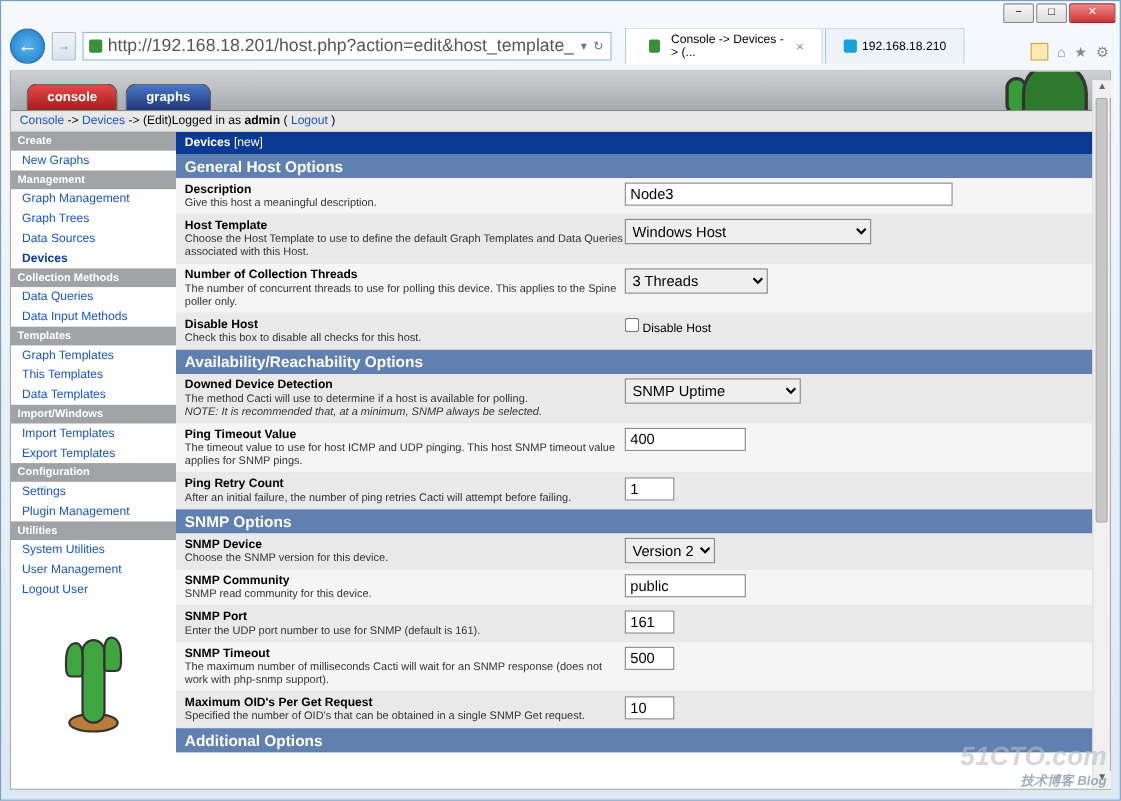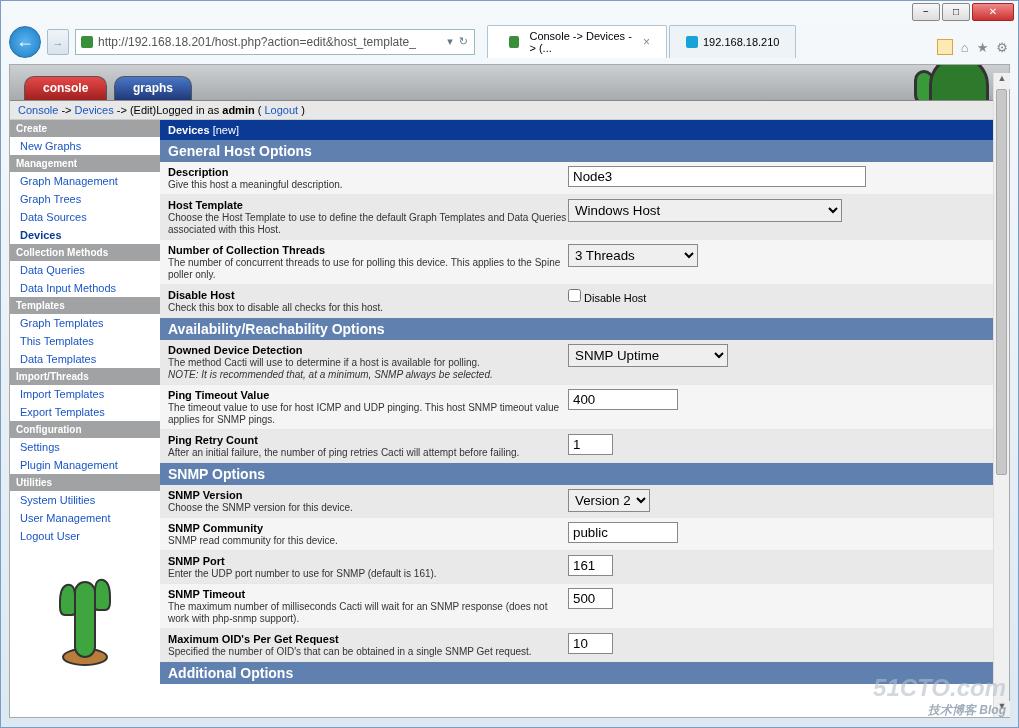--- a/index.html
+++ b/index.html
@@ -9,21 +9,21 @@
     .browser-chrome { background: linear-gradient(#f5f9fc, #dce8f2); border: 1px solid #7a9ec2; height: 728px; width: 1019px; position: relative; }
     .window-controls { position: absolute; top: 2px; right: 4px; display: flex; gap: 2px; z-index: 100; }
     .win-btn { width: 28px; height: 18px; border: 1px solid #888; background: linear-gradient(#f8f8f8,#ddd); border-radius: 2px; font-size: 10px; text-align: center; line-height: 15px; }
     .win-close { background: linear-gradient(#e88,#c33); color: white; border-color: #a22; width: 42px; }
     
     .addr-bar { display: flex; align-items: center; gap: 6px; padding: 6px 8px 4px 8px; margin-top: 18px; }
     .nav-back { width: 32px; height: 32px; border-radius: 50%; background: radial-gradient(#5ab4f0,#1a7bc4); color: white; display: flex; align-items: center; justify-content: center; font-size: 18px; border: 1px solid #2a6fa8; }
     .nav-fwd { width: 22px; height: 26px; background: linear-gradient(#f0f4f8,#d8e3ed); border: 1px solid #abc; color: #789; text-align: center; line-height: 24px; border-radius: 2px; }
     .url-box { flex: 0 0 400px; display: flex; align-items: center; background: white; border: 1px solid #9bb; height: 26px; }
     .cacti-favicon { width: 12px; height: 12px; background: #3a8f3a; border-radius: 2px; margin: 0 5px; }
-    .url-text { flex: 1; color: #555; font-size: 12px; white-space: nowrap; overflow: hidden; }
+    .url-text { flex: 1; color: #555; font-size: 16px; white-space: nowrap; overflow: hidden; }
     .url-icons { display: flex; gap: 6px; padding: 0 6px; color: #678; }
     .tabs-row { display: flex; gap: 2px; margin-left: 6px; }
     .browser-tab { display: flex; align-items: center; gap: 5px; background: #eef3f8; border: 1px solid #b0c4d8; border-bottom: none; padding: 4px 16px; border-radius: 2px 2px 0 0; font-size: 11px; max-width: 180px; }
     .browser-tab.active { background: white; }
     .tab-x { color: #888; font-size: 12px; }
     .blue-favicon { width: 12px; height: 12px; background: #17a2d8; border-radius: 2px; }
     .chrome-icons { position: absolute; right: 10px; top: 38px; display: flex; gap: 8px; align-items: center; }
     .doc-icon { width: 16px; height: 16px; background: #ffe9b3; border: 1px solid #d4a84a; }
     .gray-ico { color: #888; font-size: 13px; }
     
@@ -60,21 +60,21 @@
     .form-row:nth-child(even) { background: #e9e9e9; }
     .form-label { flex: 0 0 400px; }
     .form-label b { font-size: 11px; }
     .form-label .hint { font-size: 10px; color: #333; }
     .form-label .note { font-style: italic; }
     .form-ctrl { flex: 1; }
     .form-ctrl input[type=text] { width: 298px; padding: 2px 4px; border: 1px solid #888; font-family: inherit; }
     .form-ctrl input.short { width: 110px; }
     .form-ctrl input.med { width: 45px; }
     .form-ctrl select { padding: 2px; border: 1px solid #888; font-family: inherit; }
-    .form-ctrl select.wide { width: 274px; }
+    .form-ctrl select.wide { width: 224px; }
     .form-ctrl select.mid { width: 160px; }
     .redacted { display: inline-block; width: 75px; height: 8px; background: #e21818; vertical-align: middle; border-radius: 3px 8px 8px 3px; }
     
     .watermark { position: absolute; bottom: 8px; right: 12px; font-size: 24px; font-weight: bold; color: rgba(180,190,200,0.6); font-style: italic; pointer-events: none; }
     .watermark .small { font-size: 12px; display: block; text-align: right; color: rgba(120,140,160,0.7); }
     
     .scrollbar-vis { position: absolute; right: 9px; top: 72px; width: 16px; bottom: 10px; background: #f0f0f0; border-left: 1px solid #ddd; }
     .scroll-thumb { position: absolute; top: 16px; left: 2px; right: 2px; height: 60%; background: #c8c8c8; border: 1px solid #aaa; border-radius: 2px; }
     .scroll-btn { width: 16px; height: 16px; background: #f0f0f0; text-align: center; font-size: 9px; color: #666; }
     
@@ -157,21 +157,21 @@
         <a class="side-link">Graph Trees</a>
         <a class="side-link">Data Sources</a>
         <a class="side-link sel">Devices</a>
         <div class="side-hdr">Collection Methods</div>
         <a class="side-link">Data Queries</a>
         <a class="side-link">Data Input Methods</a>
         <div class="side-hdr">Templates</div>
         <a class="side-link">Graph Templates</a>
         <a class="side-link">This Templates</a>
         <a class="side-link">Data Templates</a>
-        <div class="side-hdr">Import/Threads</div>
+        <div class="side-hdr">Import/Windows</div>
         <a class="side-link">Import Templates</a>
         <a class="side-link">Export Templates</a>
         <div class="side-hdr">Configuration</div>
         <a class="side-link">Settings</a>
         <a class="side-link">Plugin Management</a>
         <div class="side-hdr">Utilities</div>
         <a class="side-link">System Utilities</a>
         <a class="side-link">User Management</a>
         <a class="side-link">Logout User</a>
         <svg class="side-cactus" width="80" height="110" viewBox="0 0 80 110">
@@ -222,21 +222,21 @@
         </div>
 
         <div class="form-row">
           <div class="form-label"><b>Ping Retry Count</b><br><span class="hint">After an initial failure, the number of ping retries Cacti will attempt before failing.</span></div>
           <div class="form-ctrl"><input type="text" class="med" value="1" style=""></div>
         </div>
 
         <div class="section-hdr">SNMP Options</div>
 
         <div class="form-row">
-          <div class="form-label"><b>SNMP Version</b><br><span class="hint">Choose the SNMP version for this device.</span></div>
+          <div class="form-label"><b>SNMP Device</b><br><span class="hint">Choose the SNMP version for this device.</span></div>
           <div class="form-ctrl"><select><option>Version 2</option></select></div>
         </div>
 
         <div class="form-row">
           <div class="form-label"><b>SNMP Community</b><br><span class="hint">SNMP read community for this device.</span></div>
           <div class="form-ctrl"><input type="text" class="short" value="public" style=""></div>
         </div>
 
         <div class="form-row">
           <div class="form-label"><b>SNMP Port</b><br><span class="hint">Enter the UDP port number to use for SNMP (default is 161).</span></div>

